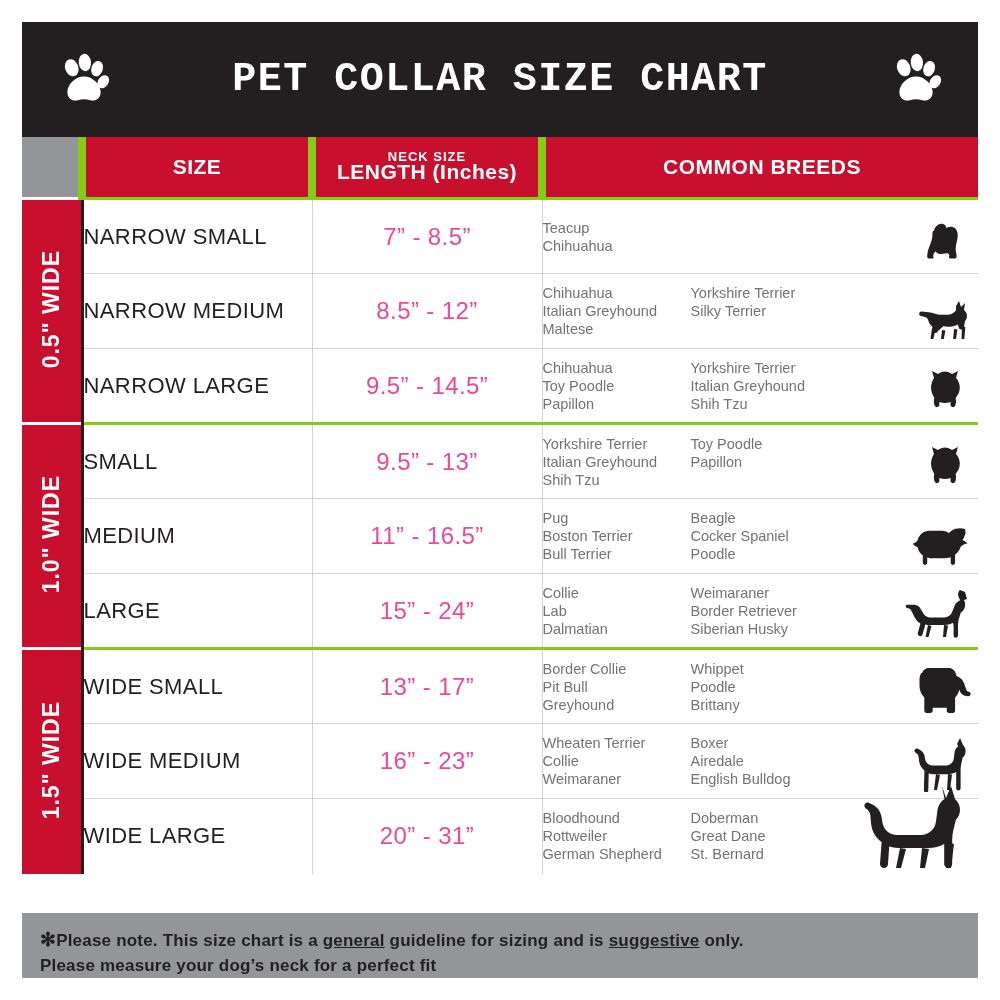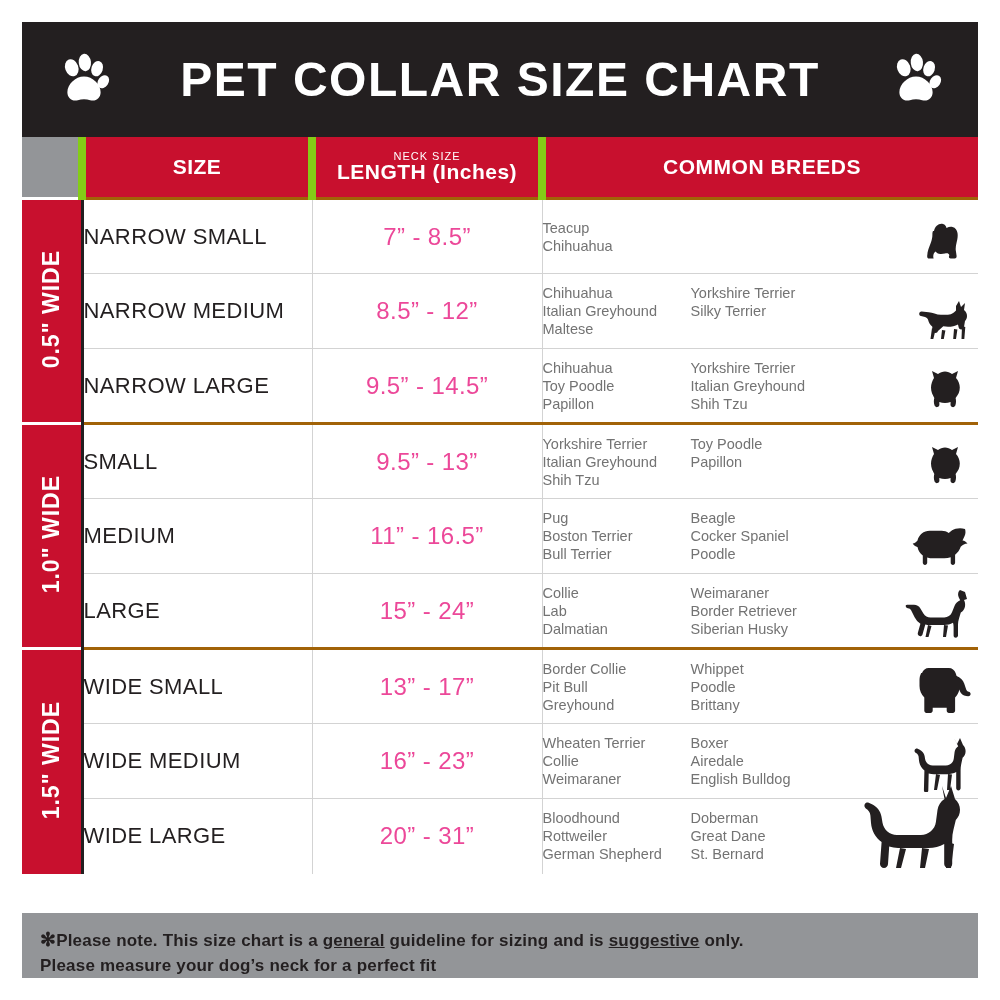--- a/index.html
+++ b/index.html
@@ -28,24 +28,25 @@
     background: #231f20;
     height: 115px;
     display: flex;
     align-items: center;
     justify-content: center;
     position: relative;
     margin: 22px 22px 0 22px;
   }
   .header-title {
     color: #ffffff;
-    font-size: 48px;
+    font-size: 40px;
     font-weight: bold;
     letter-spacing: 1.5px;
     text-align: left;
+    font-family: Liberation Mono, monospace;
   }
   .paw {
     position: absolute;
     top: 50%;
     transform: translateY(-50%);
     width: 56px;
     height: 56px;
   }
   .paw.left { left: 34px; }
   .paw.right { right: 34px; }
@@ -83,22 +84,22 @@
     background: #c8102e;
     color: #ffffff;
     font-size: 21px;
     font-weight: bold;
     letter-spacing: 0.5px;
     height: 60px;
     border-left: 8px solid #84cc16;
   }
   .hdr-neck-small {
     display: block;
-    font-size: 11px;
-    font-weight: normal;
+    font-size: 13px;
+    font-weight: bold;
     letter-spacing: 1px;
     line-height: 11px;
     margin-bottom: -2px;
   }
 
   
   .wide-label {
     background: #c8102e;
     color: #ffffff;
     text-align: center;
@@ -114,21 +115,21 @@
     display: inline-block;
   }
 
   
   .cell {
     border-top: 1px solid #d3d3d3;
     border-left: 1px solid #d3d3d3;
     height: 75px;
     box-sizing: border-box;
   }
-  .group-top { border-top: 3px solid #a16207; }
+  .group-top { border-top: 3px solid #84cc16; }
   .first-col-in-body { border-left: 3px solid #231f20; }
 
   .size-text {
     font-size: 22px;
     color: #231f20;
     padding-left: 14px;
     letter-spacing: 0.4px;
   }
   .length-text {
     font-size: 24px;

